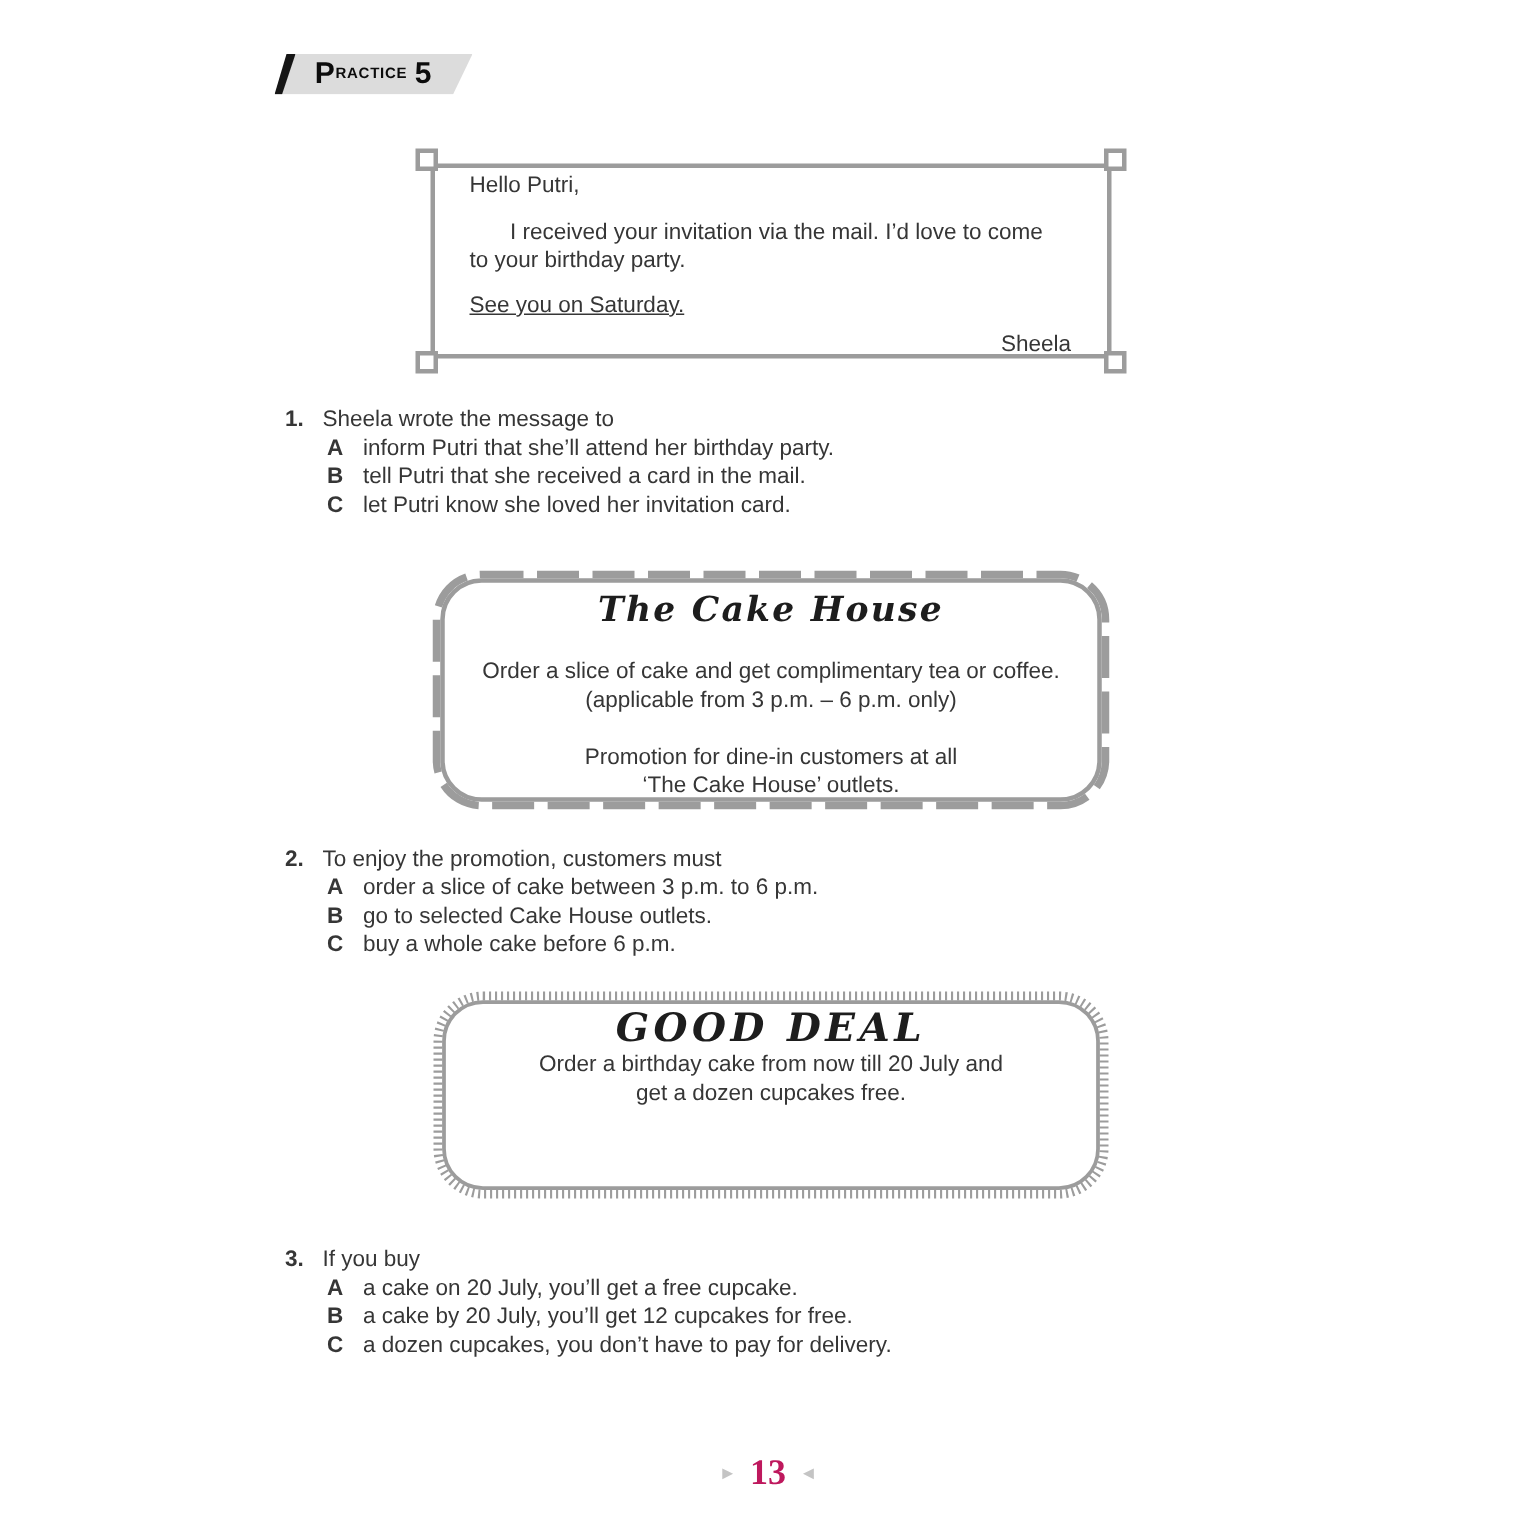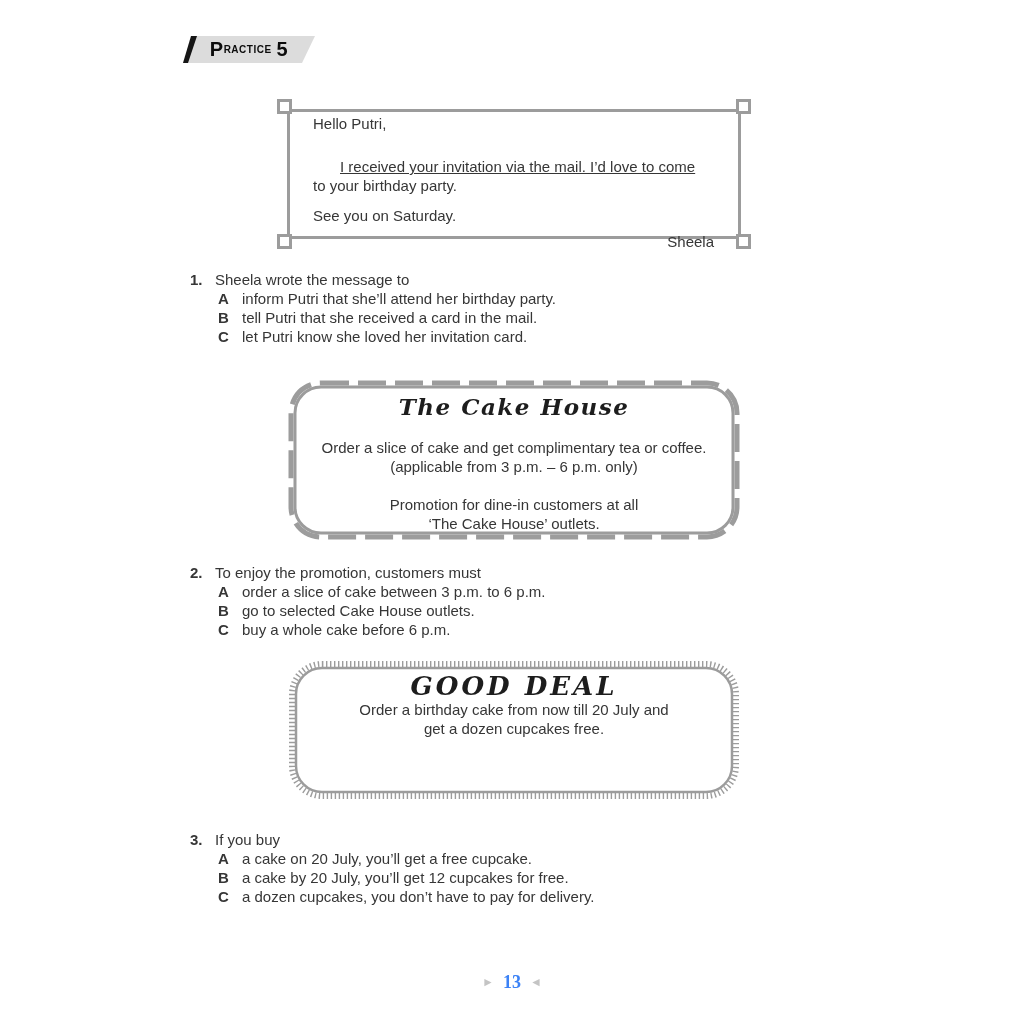--- a/index.html
+++ b/index.html
@@ -23,22 +23,22 @@
 
   
   .message-box{position:absolute;left:278px;top:100px;width:472px;height:148px;}
   .frame{position:absolute;left:9px;top:9px;right:9px;bottom:9px;border:3px solid #9c9c9c;}
   .corner{position:absolute;width:9px;height:9px;border:3px solid #9c9c9c;background:#ffffff;}
   .corner.tl{left:-13px;top:-13px;}
   .corner.tr{right:-13px;top:-13px;}
   .corner.bl{left:-13px;bottom:-13px;}
   .corner.br{right:-13px;bottom:-13px;}
   .msg-content{position:absolute;left:35px;right:36px;top:14px;}
-  .msg-line1{text-indent:27px;margin-top:24px;text-decoration:underline;}
-  .msg-closing{margin-top:11px;}
+  .msg-line1{text-indent:27px;margin-top:12px;}
+  .msg-closing{margin-top:11px;text-decoration:underline;}
   .msg-signature{margin-top:7px;text-align:right;}
 
   
   .promo{position:absolute;left:288px;width:452px;text-align:center;}
   .promo svg{position:absolute;left:0;top:0;}
   .promo-content{position:relative;}
   .ad-title{font-family:"DejaVu Serif",serif;font-style:italic;font-weight:bold;color:#1d1d1d;}
   .cake-house{top:380px;height:160px;}
   .cake-house .ad-title{margin-top:17px;font-size:23px;letter-spacing:1.5px;}
   .cake-house .l1{margin-top:22px;}
@@ -52,21 +52,21 @@
   .question{position:absolute;left:190px;width:600px;}
   .q1{top:270px;} .q2{top:563px;} .q3{top:830px;}
   .q-row{display:flex;}
   .q-num{width:25px;font-weight:bold;flex:0 0 25px;}
   .q-option{display:flex;margin-left:28px;}
   .opt-letter{width:24px;flex:0 0 24px;font-weight:bold;}
 
   
   .footer{position:absolute;left:0;right:0;top:972px;display:flex;align-items:center;justify-content:center;gap:9px;}
   .page-arrow{color:#c4c4c4;font-size:12px;line-height:20px;}
-  .page-num{font-family:"Liberation Serif",serif;font-weight:bold;font-size:18px;color:#3b82f6;}
+  .page-num{font-family:"Liberation Serif",serif;font-weight:bold;font-size:24px;color:#be185d;}
 </style>
 </head>
 <body>
 
 <div id="page">
 
   <div class="badge">
     <div class="badge-bg"></div>
     <div class="badge-accent"></div>
     <div class="badge-label">

